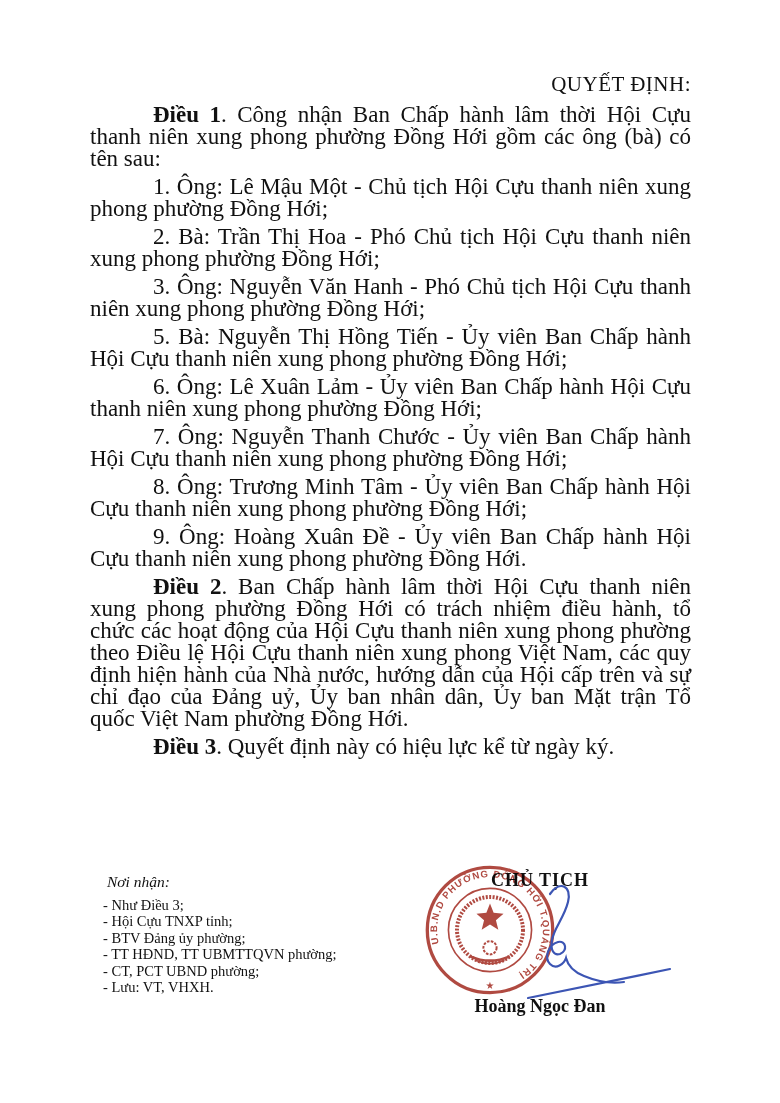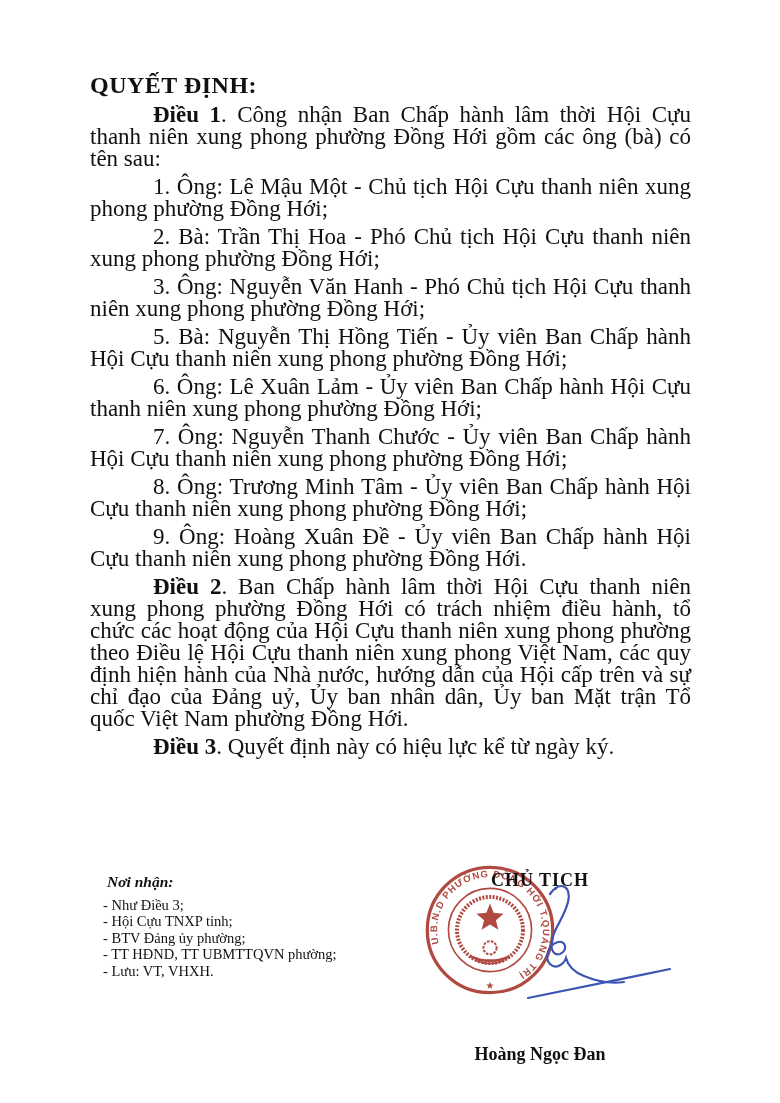--- a/index.html
+++ b/index.html
@@ -6,44 +6,44 @@
   .page{
     position:relative;
     width:780px;height:1103px;
     background:#ffffff;
     font-family:"Liberation Serif","DejaVu Serif",serif;
     color:#111;
     overflow:hidden;
   }
   .doc-title{
     position:absolute;top:72px;left:90px;width:601px;
-    text-align:left;font-weight:bold;font-size:24px;letter-spacing:.5px;
+    text-align:right;font-weight:normal;font-size:21px;letter-spacing:.5px;
   }
   .doc-body{
     position:absolute;top:104px;left:90px;width:601px;
     font-size:23px;line-height:22px;text-align:justify;
   }
   .doc-body p{margin:0 0 6px 0;text-indent:63px;}
   .doc-body p.tight{margin-bottom:0;}
   .doc-body b{font-weight:bold;}
   .recipients{
     position:absolute;left:97px;top:874px;width:300px;
     font-size:14.5px;line-height:16.5px;
   }
   .recipients-heading{
-    font-weight:bold;font-style:italic;font-size:15.5px;
+    font-weight:normal;font-style:italic;font-size:15.5px;
     margin:0 0 2px 10px;
   }
   .recipients-list{list-style:none;margin:6px;padding:0;}
   .sign-block{
     position:absolute;left:430px;top:870px;width:220px;text-align:center;
   }
   .sign-title{font-weight:bold;font-size:18px;letter-spacing:1px;}
   .sign-name{
-    position:absolute;left:430px;top:1044px;width:220px;text-align:center;
+    position:absolute;left:430px;top:996px;width:220px;text-align:center;
     font-weight:bold;font-size:18px;
   }
   .seal{
     position:absolute;left:424px;top:864px;width:132px;height:132px;
     mix-blend-mode:multiply;opacity:.92;pointer-events:none;
   }
   .autograph{
     position:absolute;left:498px;top:876px;width:190px;height:132px;
     pointer-events:none;
   }
@@ -69,20 +69,21 @@
     <p class="tight"><b>Điều 3</b><span>. Quyết định này có hiệu lực kể từ ngày ký.</span></p>
   </div>
 
   <div class="recipients">
     <div class="recipients-heading">Nơi nhận:</div>
     <ul class="recipients-list">
       <li>- Như Điều 3;</li>
       <li>- Hội Cựu TNXP tỉnh;</li>
       <li>- BTV Đảng ủy phường;</li>
       <li>- TT HĐND, TT UBMTTQVN phường;</li>
+      <li>- CT, PCT UBND phường;</li>
       <li>- Lưu: VT, VHXH.</li>
     </ul>
   </div>
 
   <div class="sign-block">
     <div class="sign-title">CHỦ TỊCH</div>
   </div>
 
   <svg class="seal" viewBox="0 0 200 200" xmlns="http://www.w3.org/2000/svg">
     <g stroke="#a93a31" fill="none">

